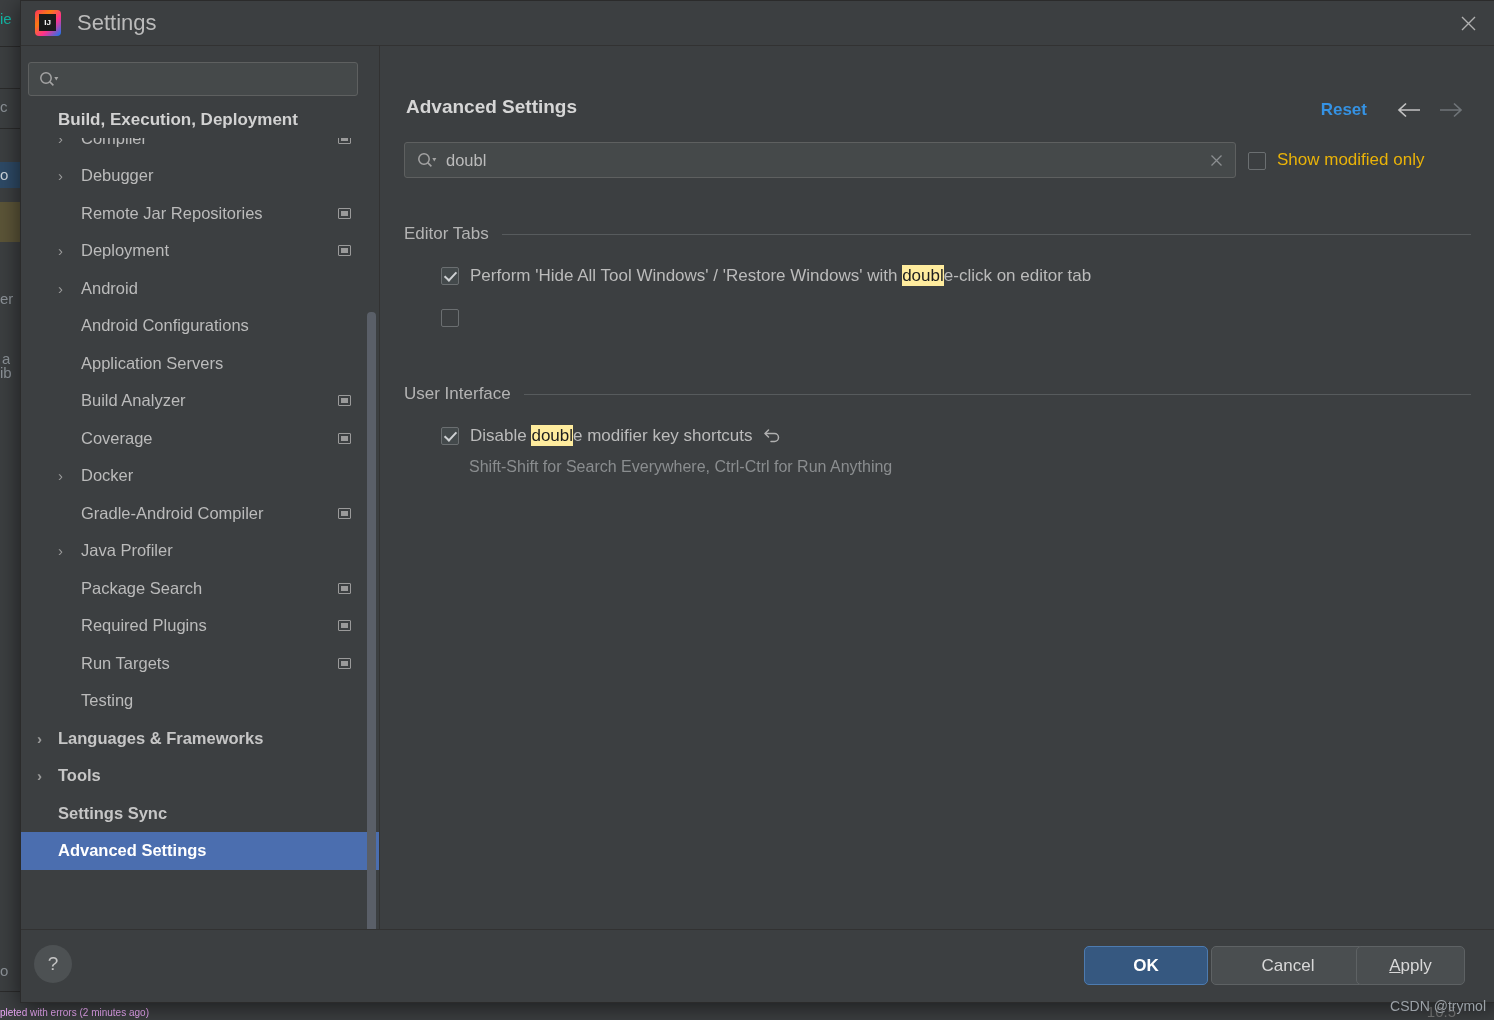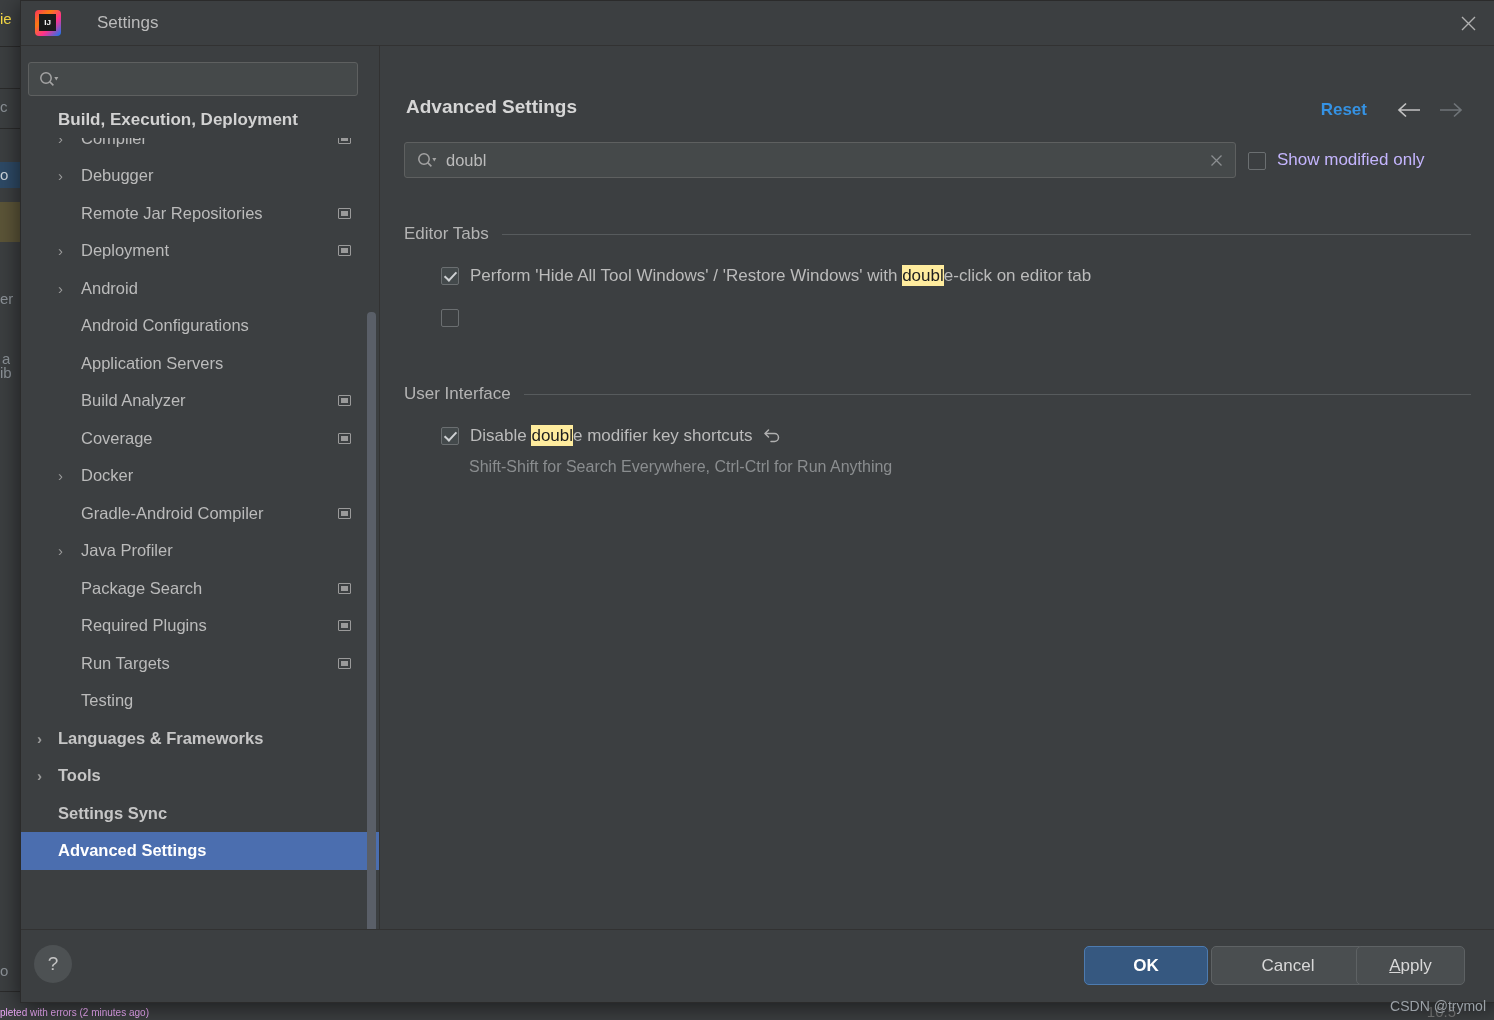--- a/index.html
+++ b/index.html
@@ -23,21 +23,21 @@
   }
   .bg-left-strip {
     position: absolute;
     left: 0; top: 0;
     width: 34px; height: 1020px;
     background: #3c3f41;
     border-right: 1px solid #2b2b2b;
   }
   .bg-frag {
     position: absolute;
-    color: #fde047;
+    color: #14b8a6;
     font-size: 15px;
     white-space: nowrap;
     overflow: hidden;
   }
   .bg-frag.muted { color: #8d9399; }
   .bg-frag.sel {
     background: #2e4a66;
     color: #cfd6dd;
   }
   .bg-olive {
@@ -104,23 +104,23 @@
     width: 17px; height: 17px;
     background: #1b1b1b;
     color: #fff;
     font-size: 8px;
     font-weight: bold;
     font-family: "Liberation Sans", sans-serif;
     line-height: 17px;
     text-align: center;
   }
   .title-text {
-    margin-left: 36px;
+    margin-left: 16px;
     color: #bbbbbb;
-    font-size: 17px;
+    font-size: 22px;
   }
   .win-close {
     position: absolute;
     right: 0; top: 0;
     width: 54px; height: 44px;
     display: flex;
     align-items: center;
     justify-content: center;
     color: #b0b0b0;
   }
@@ -289,21 +289,21 @@
     display: flex;
     align-items: center;
     justify-content: center;
     color: #8b8e91;
   }
   .show-modified {
     position: absolute;
     left: 868px; top: 104px;
     display: flex;
     align-items: center;
-    color: #c4b5fd;
+    color: #eab308;
     font-size: 17px;
     white-space: nowrap;
   }
 
   
   .section {
     position: absolute;
     left: 24px;
     right: 24px;
   }

